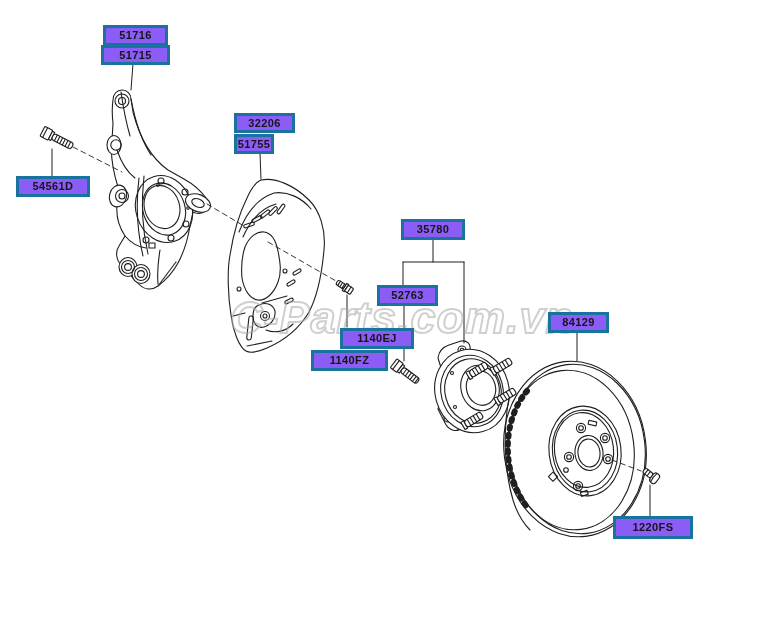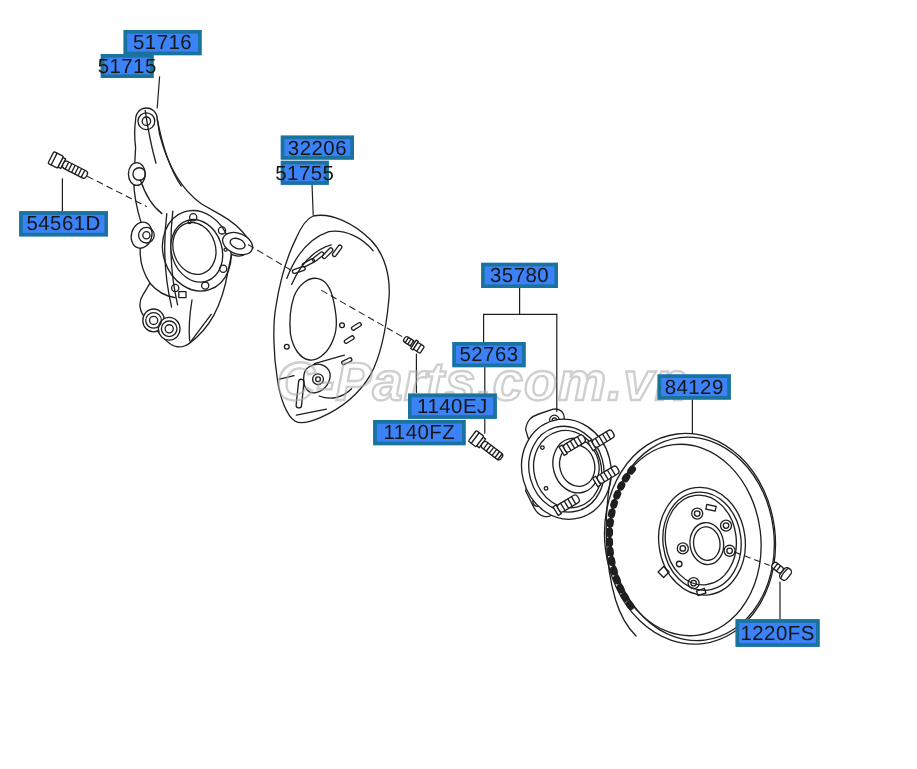--- a/index.html
+++ b/index.html
@@ -11,24 +11,24 @@
   .watermark {
     position:absolute; left:230px; top:292px; z-index:2;
     font-family:"Liberation Sans", sans-serif;
     font-size:45px; font-weight:bold; font-style:italic; letter-spacing:1px;
     color:transparent; -webkit-text-stroke:2px var(--wm-color, #a9a9a9);
     opacity:0.55; white-space:nowrap; pointer-events:none;
   }
   .part-label {
     position:absolute; z-index:3; box-sizing:border-box;
     border:3px solid var(--accent, #1a739e);
-    background:#3b82f6; color:#161616;
-    font-size:17px; line-height:1; letter-spacing:0.4px;
+    background:#8b5cf6; color:#161616;
+    font-size:11px; line-height:1; letter-spacing:0.4px;
     display:flex; align-items:center; justify-content:center;
-    cursor:pointer; padding:0 1px;
+    cursor:pointer; padding:0 1px;font-weight:bold;
   }
 </style>
 </head>
 <body>
 
 <div class="stage">
 
   <svg width="764" height="641" viewBox="0 0 764 641">
     <g stroke="#1f1f1f" stroke-width="1.1" fill="none" stroke-linejoin="round" stroke-linecap="round">
 
@@ -244,23 +244,23 @@
         <line x1="347" y1="295" x2="347" y2="327"></line>
         <line x1="577" y1="333" x2="577" y2="361"></line>
         <line x1="650" y1="516" x2="650" y2="485"></line>
       </g>
     </g>
   </svg>
 
   <div class="watermark">C-Parts.com.vn</div>
 
   <div class="part-label" style="left:103px; top:25px;  width:65px; height:21px;">51716</div>
-  <div class="part-label" style="left:84px; top:45px;  width:44px; height:20px;">51715</div>
+  <div class="part-label" style="left:101px; top:45px;  width:69px; height:20px;">51715</div>
   <div class="part-label" style="left:16px;  top:176px; width:74px; height:21px;">54561D</div>
   <div class="part-label" style="left:234px; top:113px; width:61px; height:20px;">32206</div>
   <div class="part-label" style="left:234px; top:134px; width:40px; height:20px;">51755</div>
   <div class="part-label" style="left:401px; top:219px; width:64px; height:21px;">35780</div>
   <div class="part-label" style="left:377px; top:285px; width:61px; height:21px;">52763</div>
   <div class="part-label" style="left:312px; top:328px; width:74px; height:21px;margin-left:28px;">1140EJ</div>
   <div class="part-label" style="left:311px; top:350px; width:77px; height:21px;">1140FZ</div>
   <div class="part-label" style="left:548px; top:312px; width:61px; height:21px;">84129</div>
-  <div class="part-label" style="left:613px; top:516px; width:70px; height:23px;">1220FS</div>
+  <div class="part-label" style="left:613px; top:516px; width:80px; height:23px;">1220FS</div>
 </div>
 
 </body></html>

